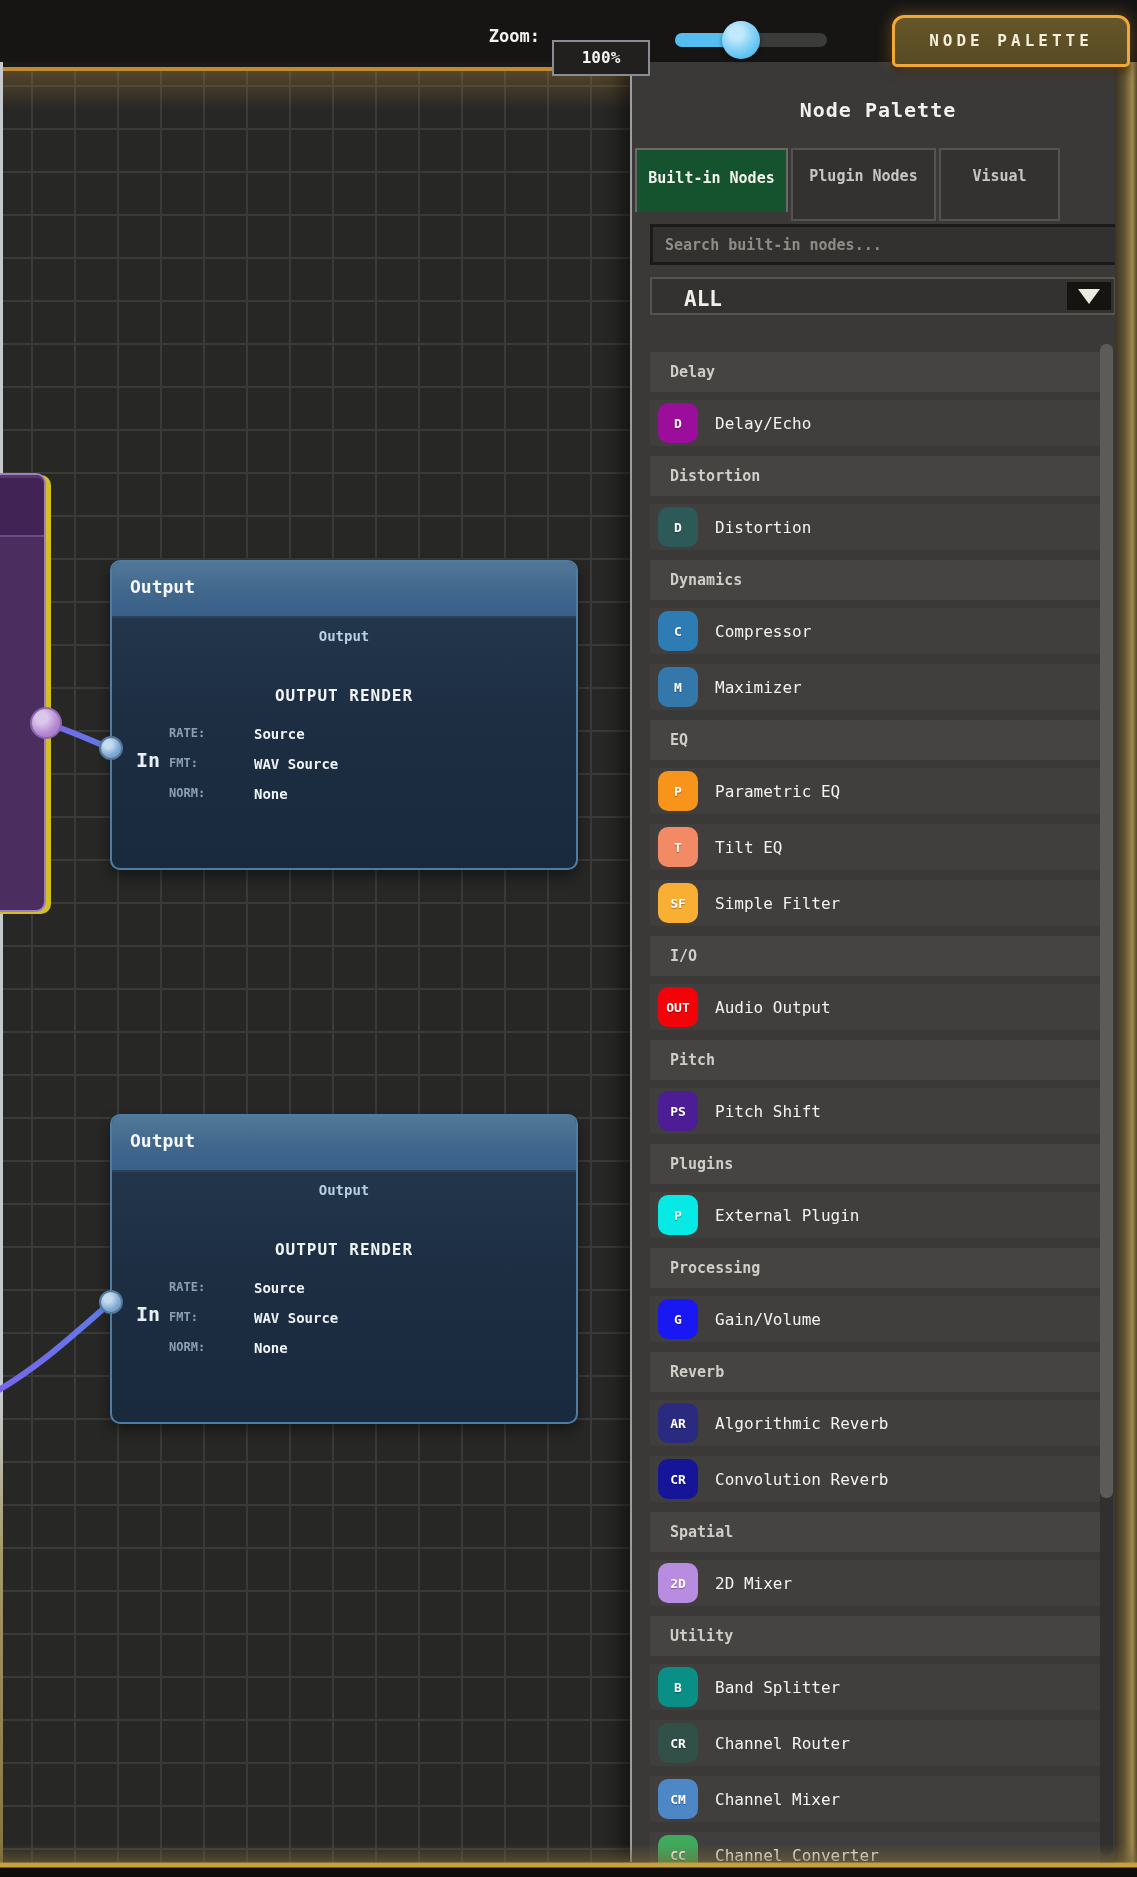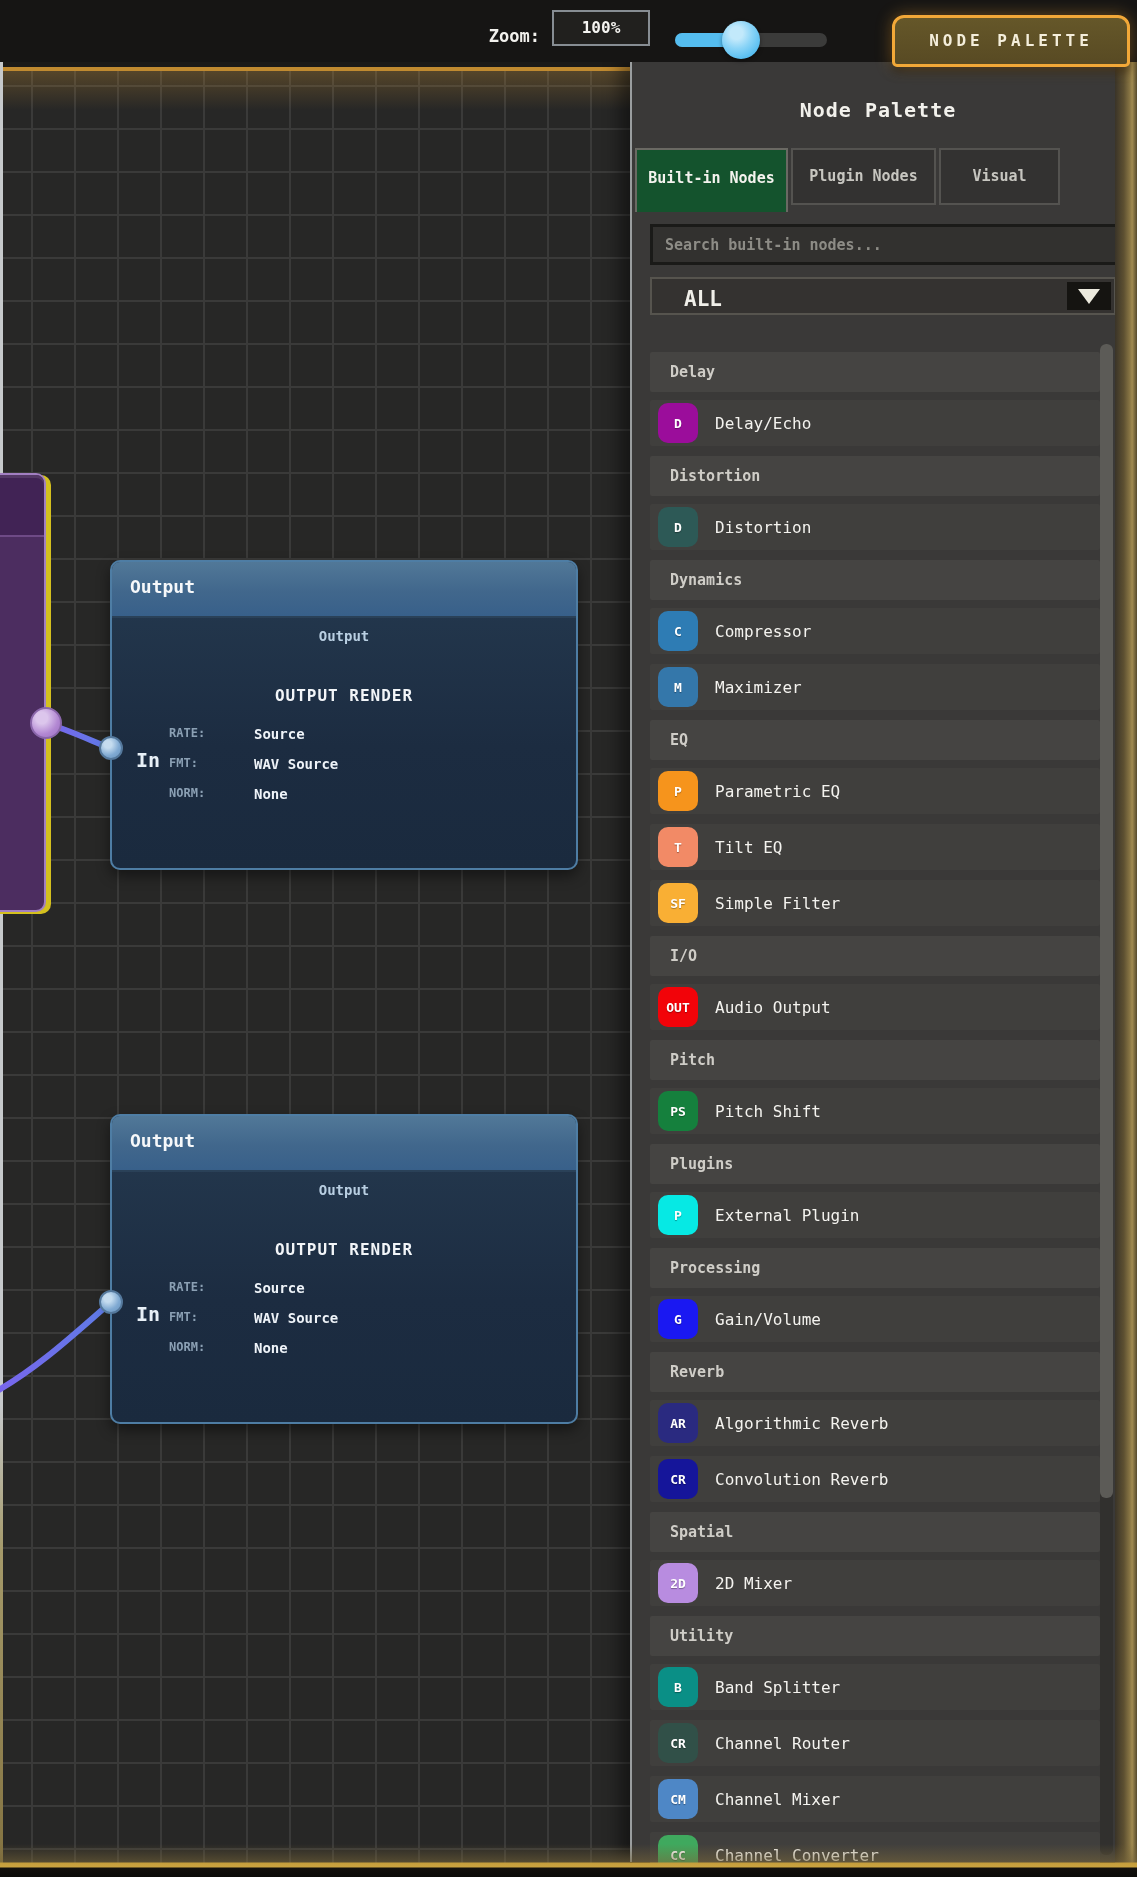--- a/index.html
+++ b/index.html
@@ -4,21 +4,21 @@
 <style>
   * { margin:0; padding:0; box-sizing:border-box; }
   html,body { background:#0c0b0a; }
   body { font-family:"DejaVu Sans Mono", monospace; }
   .stage { position:relative; width:1137px; height:1877px; overflow:hidden; background:#141311; }
 
   
   .topbar { position:absolute; left:0; top:0; width:1137px; height:62px; background:#161514; z-index:20; }
   .zoom-label { position:absolute; left:420px; top:26px; width:120px; text-align:right;
     color:#f2f1ed; font-size:17px; font-weight:bold; }
-  .zoom-input { position:absolute; left:552px; top:10px; width:98px; height:36px;
+  .zoom-input { position:absolute; left:552px; top:40px; width:98px; height:36px;
     border:2px solid #878d93; background:#21201e; color:#f5f4f1; font-size:16px; font-weight:bold;
     text-align:center; line-height:32px; }
   .slider { position:absolute; left:675px; top:33px; width:152px; height:14px; border-radius:7px; background:#3b3b3a; }
   .slider-fill { position:absolute; left:0; top:0; width:68px; height:14px; border-radius:7px; background:#55bdf0; }
   .slider-thumb { position:absolute; left:47px; top:-12px; width:38px; height:38px; border-radius:50%;
     background:radial-gradient(circle at 38% 32%, #c2e9fb 0 18%, #8ad4f7 45%, #57bef1 75%, #46aee2);
     box-shadow:0 2px 4px rgba(0,0,0,.4); }
   .palette-button { position:absolute; left:892px; top:15px; width:238px; height:52px; z-index:40;
     border:3px solid #f2a838; border-radius:12px 12px 5px 5px;
     background:linear-gradient(180deg,#655729 0%,#584a23 100%);
@@ -67,21 +67,21 @@
     box-shadow:inset 0 3px 0 rgba(255,255,255,.10); }
 
   
   .palette { position:absolute; left:630px; top:62px; width:507px; height:1800px; background:#3a3938;
     border-left:2px solid #9a9e9f; box-shadow:-10px 0 16px rgba(0,0,0,.45); z-index:10; }
   .palette-title { position:absolute; left:0; top:36px; width:492px; text-align:center;
     color:#f2f1ec; font-size:20px; font-weight:bold; letter-spacing:1px; }
   .tab { position:absolute; top:86px; font-size:15px; font-weight:bold; text-align:center; cursor:pointer; }
   .tab.active { height:64px; background:#14532d; border:2px solid #6a6963; border-bottom:none;
     color:#f4f3ee; line-height:56px; z-index:3; }
-  .tab.inactive { height:57px; background:#333231; border:2px solid #545350; color:#c7c6c0; line-height:52px; }
+  .tab.inactive { height:73px; background:#333231; border:2px solid #545350; color:#c7c6c0; line-height:52px; }
   .search { position:absolute; left:18px; top:162px; width:480px; height:41px; background:#32312f;
     border:3px solid #1a1a18; color:#e6e5e0; font-size:15px; font-weight:bold; padding:0 12px;
     font-family:"DejaVu Sans Mono", monospace; }
   .search::placeholder { color:#8d8c86; opacity:1; }
   .dropdown { position:absolute; left:18px; top:215px; width:466px; height:38px; background:#343230;
     border:2px solid #56544e; cursor:pointer; }
   .dropdown-value { position:absolute; left:32px; top:8px; color:#f0efe9; font-size:21px; font-weight:bold; }
   .dropdown-arrow-box { position:absolute; right:3px; top:3px; width:44px; height:28px; background:#151411;
     display:flex; align-items:center; justify-content:center; }
   .dropdown-arrow { width:0; height:0; border-left:11px solid transparent; border-right:11px solid transparent;
@@ -235,21 +235,21 @@
           <span class="badge" style="background: rgb(249, 175, 52);">SF</span>
           <span class="item-label">Simple Filter</span>
         </div>
         <div class="cat-row">I/O</div>
         <div class="item-row">
           <span class="badge" style="background: rgb(242, 3, 9);">OUT</span>
           <span class="item-label">Audio Output</span>
         </div>
         <div class="cat-row">Pitch</div>
         <div class="item-row">
-          <span class="badge" style="background: #15803d;">PS</span>
+          <span class="badge" style="background: #4c1d95;">PS</span>
           <span class="item-label">Pitch Shift</span>
         </div>
         <div class="cat-row">Plugins</div>
         <div class="item-row">
           <span class="badge" style="background: rgb(6, 233, 228);">P</span>
           <span class="item-label">External Plugin</span>
         </div>
         <div class="cat-row">Processing</div>
         <div class="item-row">
           <span class="badge" style="background: rgb(26, 24, 242);">G</span>

